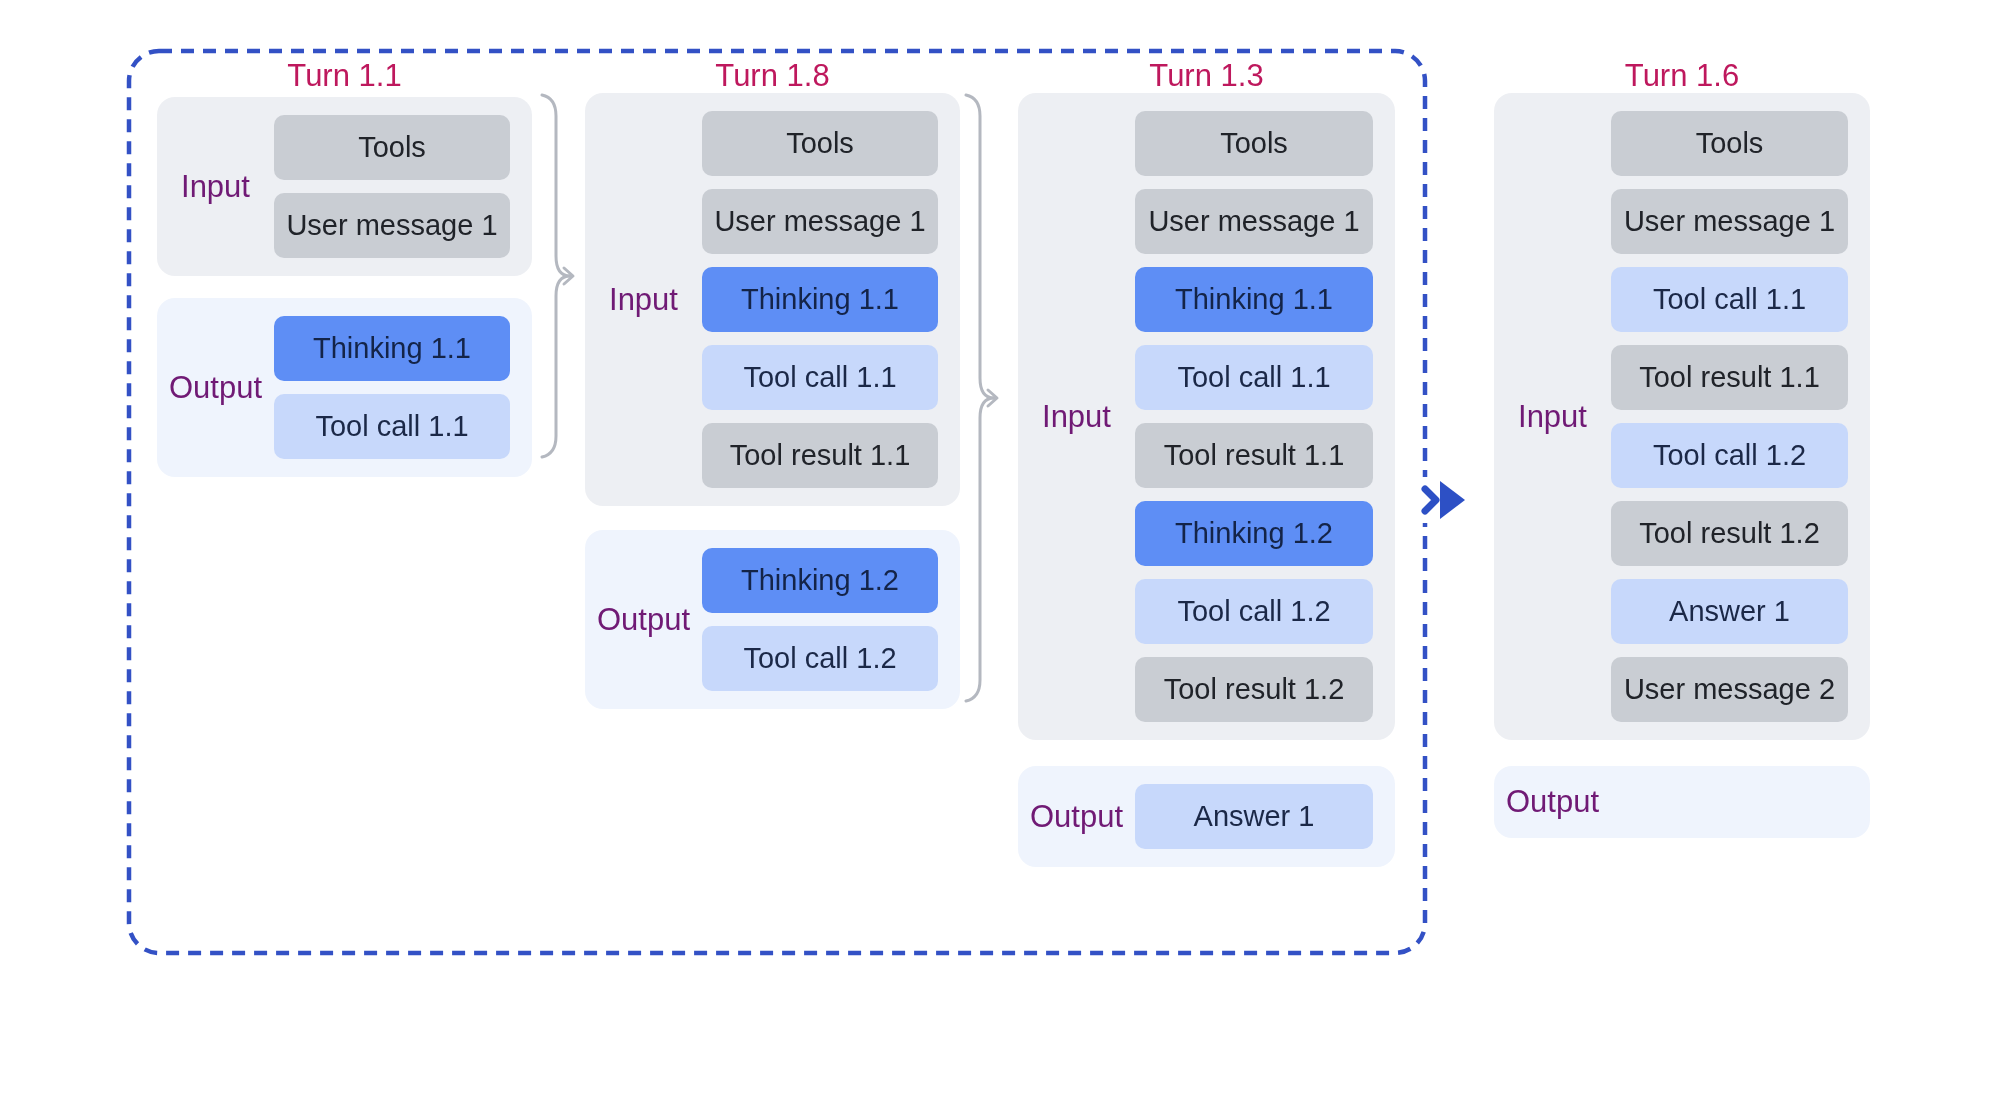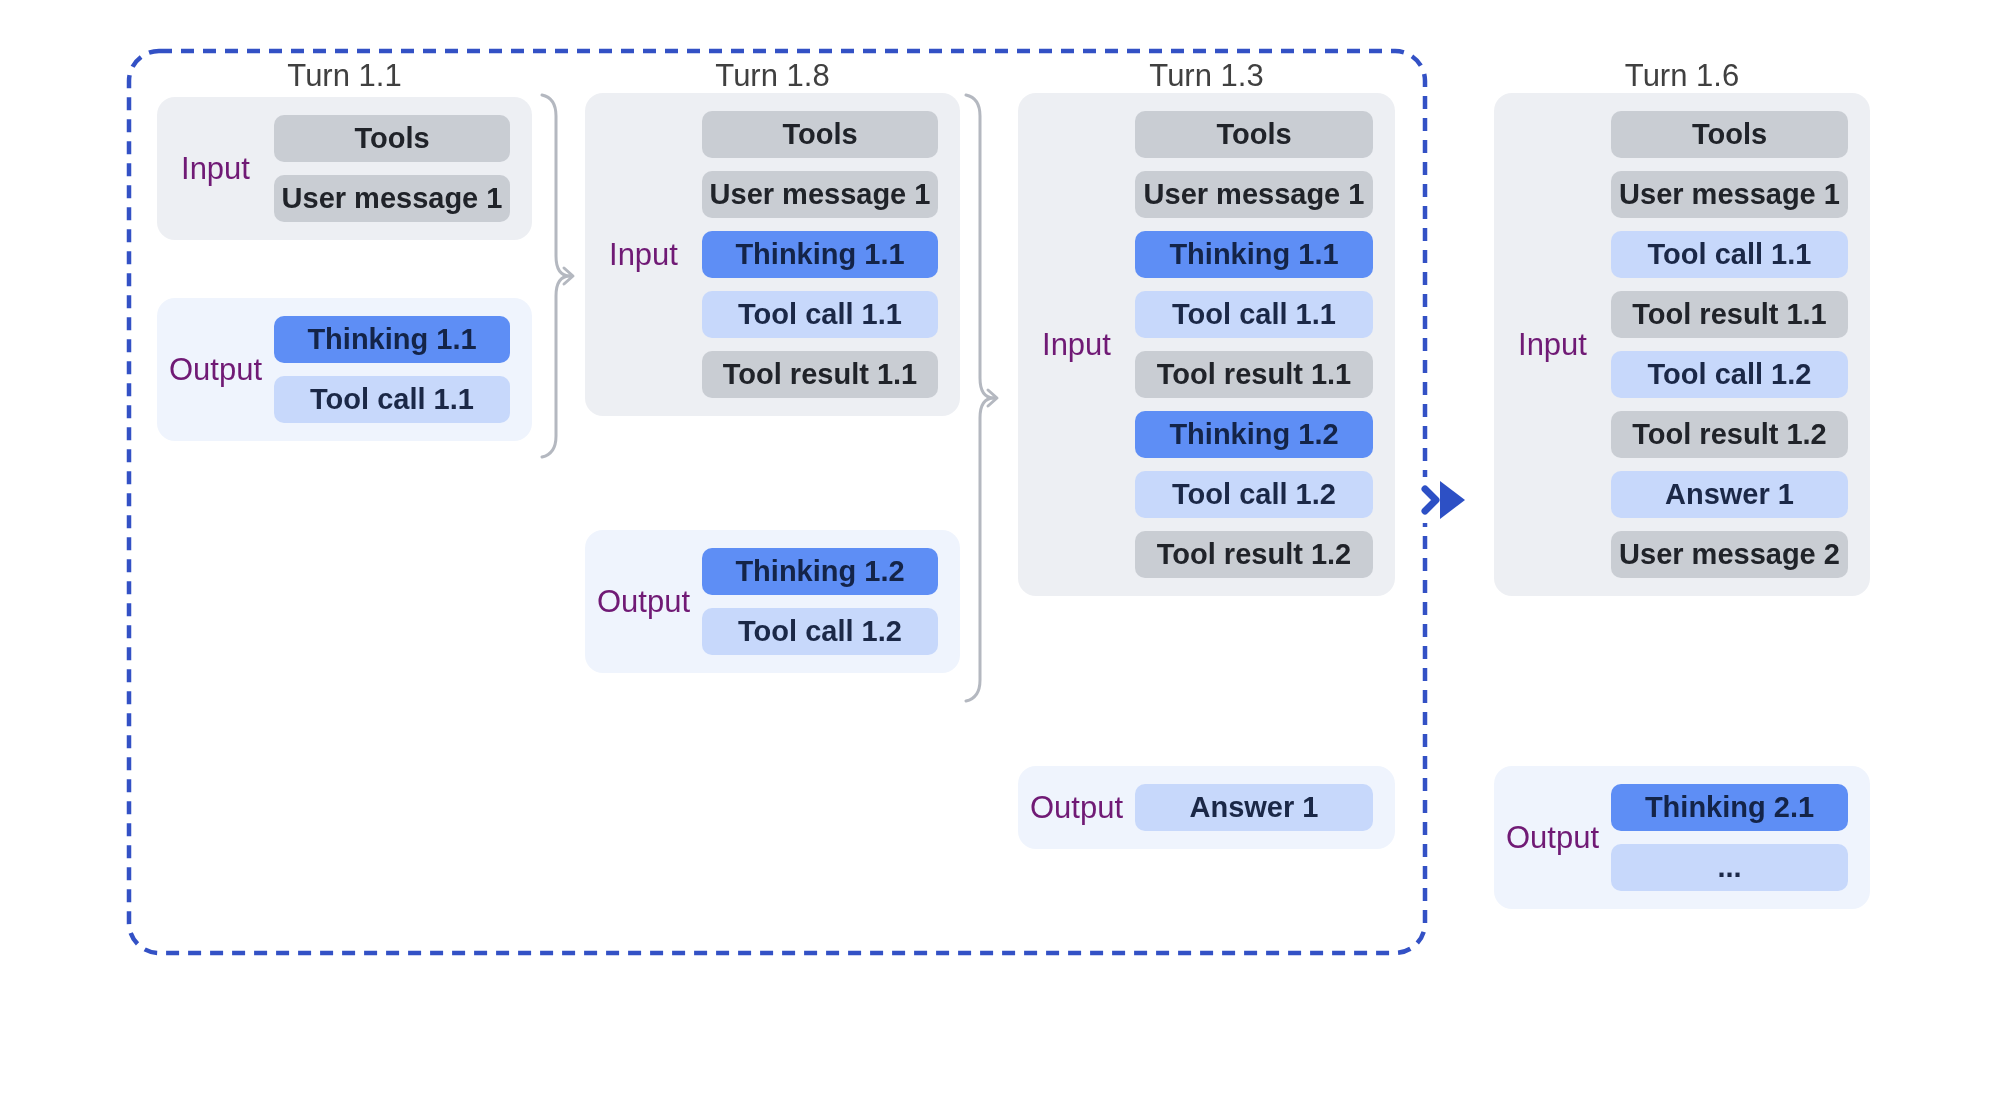--- a/index.html
+++ b/index.html
@@ -4,32 +4,32 @@
 <style>
   * { margin:0; padding:0; box-sizing:border-box; }
   html,body { background:#ffffff; }
   body { font-family:"Liberation Sans", sans-serif; }
   .canvas { position:relative; width:2002px; height:1098px; background:#ffffff; overflow:hidden; }
 
   .retention-border { position:absolute; left:126px; top:48px; }
 
   .turn { position:absolute; top:0; height:1000px; }
   .turn-title { position:absolute; top:58px; left:0; right:0; text-align:center;
-                font-size:31px; font-weight:500; color:#404040; }
+                font-size:31px; font-weight:500; color:#be185d; }
 
   .group { position:absolute; left:0; right:0; display:flex; align-items:center;
            border-radius:18px; padding:18px 22px 18px 0; }
   .input-group  { background:#edeff3; }
   .output-group { background:#eff4fd; }
   .group-label { flex:0 0 117px; width:117px; text-align:center;
                  font-size:31px; font-weight:500; color:#701a75; }
   .boxes { flex:1; display:flex; flex-direction:column; gap:13px; }
 
-  .box { height:47px; border-radius:10px; display:flex; align-items:center;
-         justify-content:center; font-size:29px; font-weight:700; }
+  .box { height:65px; border-radius:10px; display:flex; align-items:center;
+         justify-content:center; font-size:29px; font-weight:400; }
   .box.context  { background:#c9cdd3; color:#202329; }
   .box.thinking { background:#5e8ef5; color:#142448; }
   .box.action   { background:#c7d8fb; color:#1b2847; }
 
   .brace { position:absolute; }
   .next-turn-arrow { position:absolute; left:1420px; top:477px; }
 
   .caption { position:absolute; left:55px; top:1000px; width:1500px;
              font-family:"Liberation Serif", serif; font-size:46px; color:#050505; }
 </style>
@@ -132,21 +132,17 @@
         <div class="box action">Tool call 1.1</div>
         <div class="box context">Tool result 1.1</div>
         <div class="box action">Tool call 1.2</div>
         <div class="box context">Tool result 1.2</div>
         <div class="box action">Answer 1</div>
         <div class="box context">User message 2</div>
       </div>
     </section>
     <section class="group output-group" style="top:766px;">
       <div class="group-label">Output</div>
-      <div class="boxes">
-        <div class="box thinking">Thinking 2.1</div>
-        <div class="box action">...</div>
-      </div>
     </section>
   </div>
 
 
 </div>
 
 </body></html>

